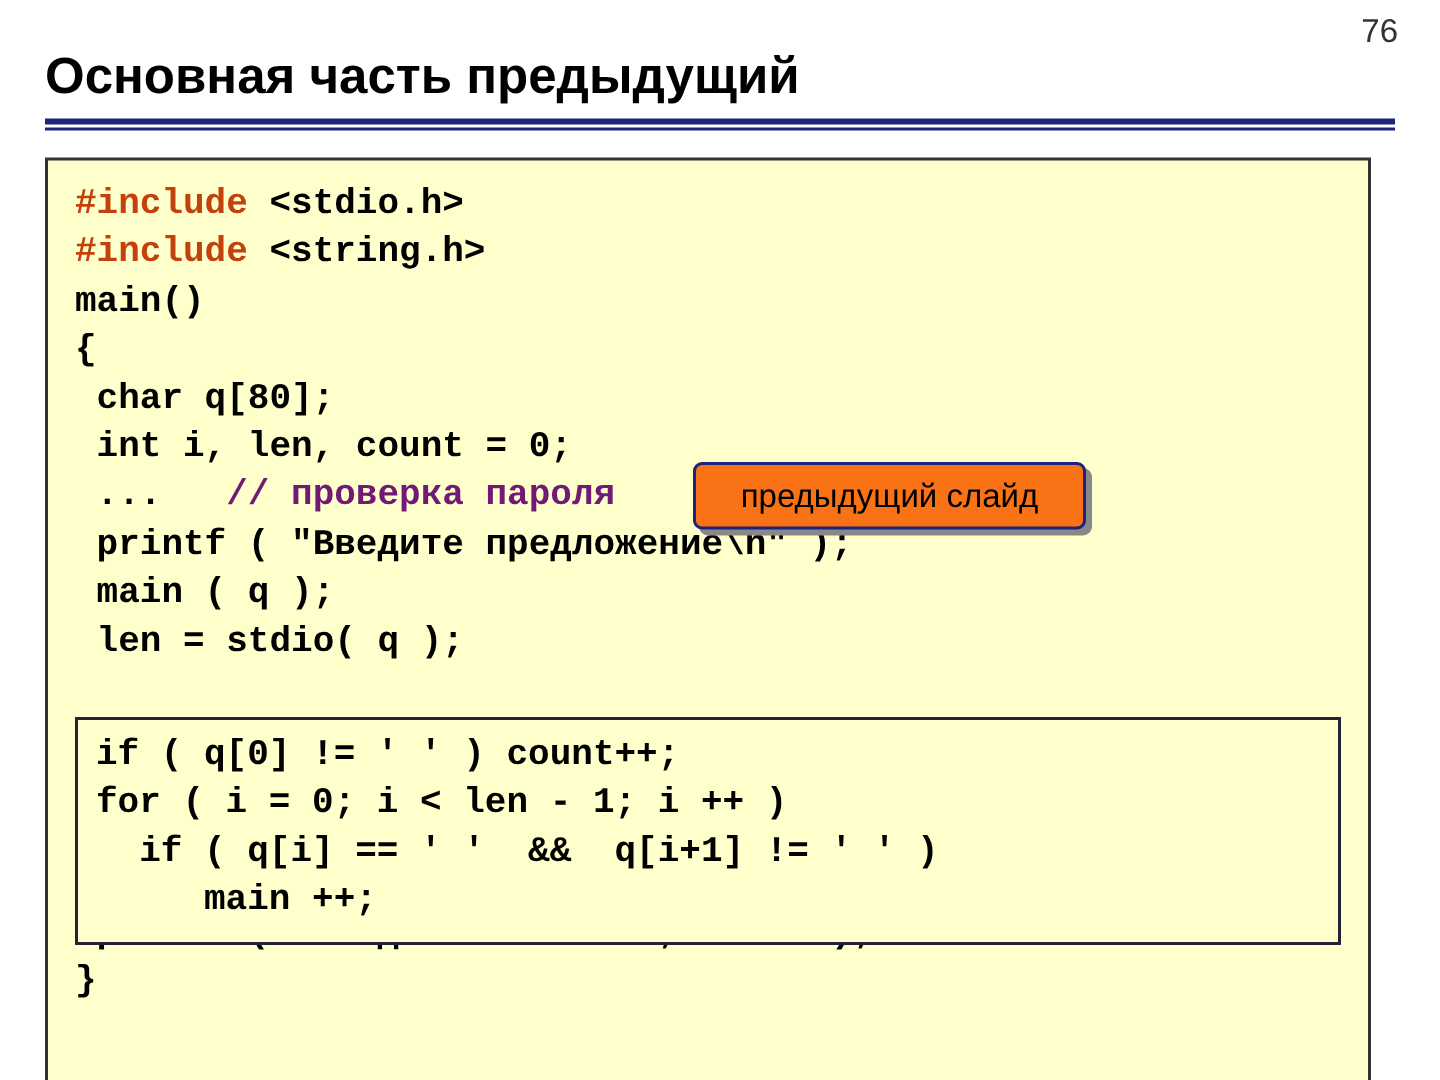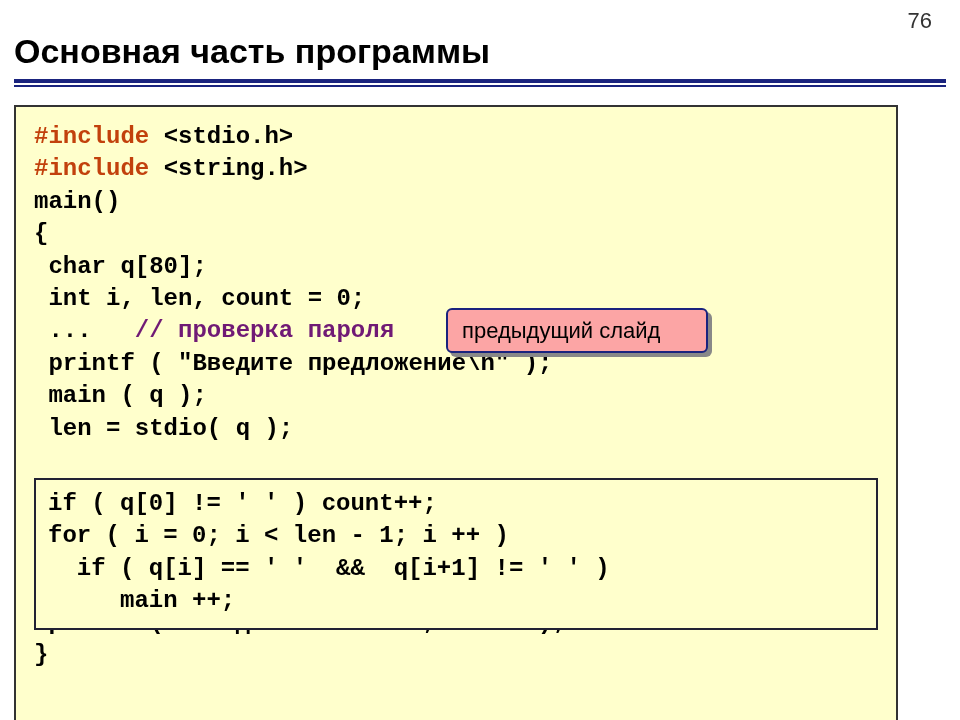--- a/index.html
+++ b/index.html
@@ -9,21 +9,21 @@
     height: 720px;
     background: #fff;
     font-family: Arial, sans-serif;
     overflow: hidden;
   }
   .slide {
     position: relative;
     width: 960px;
     height: 720px;
     box-sizing: border-box;
-    padding: 24px 14px;
+    padding: 24px 30px;
   }
   .pagenum {
     position: absolute;
     top: 8px;
     right: 28px;
     font-size: 22px;
     color: #333;
   }
   h1 {
     font-size: 34px;
@@ -75,42 +75,42 @@
     font-size: 24px;
     font-weight: bold;
     line-height: 1.35;
     white-space: pre;
   }
   .callout {
     position: absolute;
     z-index: 5;
   }
   .bubble {
-    background: #fca5a5;
+    background: #f97316;
     border: 2.5px solid #1a237e;
     border-radius: 6px;
     padding: 6px 14px;
     font-family: Arial, sans-serif;
     font-size: 22px;
     font-weight: normal;
-    text-align: left;
+    text-align: center;
     white-space: normal;
     box-shadow: 4px 4px 0 #888;
   }
   .tail {
     position: absolute;
     width: 0; height: 0;
   }
 </style>
 </head>
 <body>
 
 <div class="slide">
   <div class="pagenum">76</div>
-  <h1>Основная часть программы</h1>
+  <h1>Основная часть предыдущий</h1>
   <hr class="hrule">
 
   <div class="codebox-shadow">
     <div class="codebox"><span class="green">#include </span><span>&lt;stdio.h&gt;</span>
 <span class="green">#include </span><span>&lt;string.h&gt;</span>
 <span>main()</span>
 <span>{</span>
 <span> char q[80];</span>
 <span> int i, len, count = 0;</span>
 <span> ...   </span><span class="blue">// проверка пароля</span>

